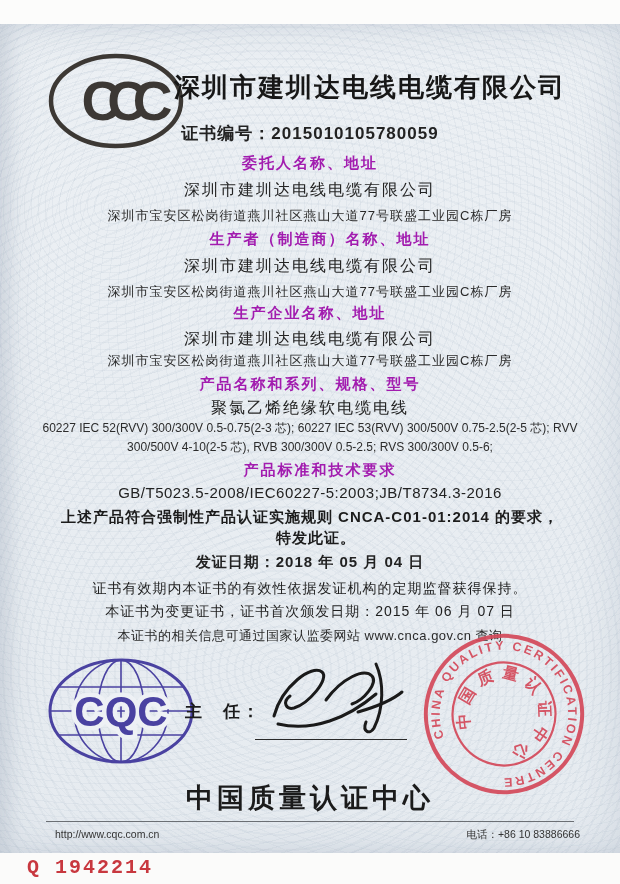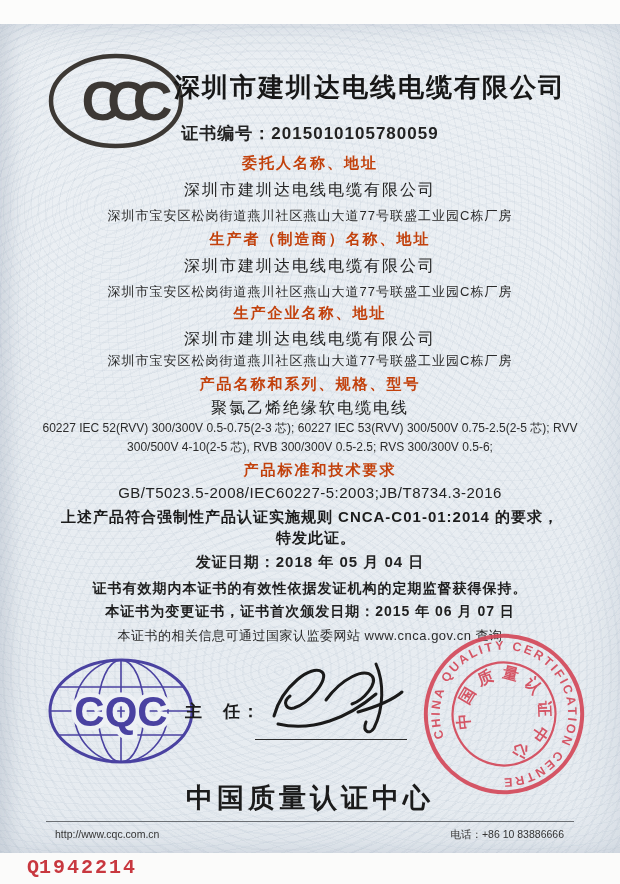--- a/index.html
+++ b/index.html
@@ -16,39 +16,39 @@
       repeating-radial-gradient(circle at 18% 22%, rgba(255,255,255,0) 0 3px, rgba(178,192,206,0.16) 3px 4px, rgba(255,255,255,0) 4px 7px),
       repeating-radial-gradient(circle at 82% 35%, rgba(255,255,255,0) 0 4px, rgba(178,192,206,0.13) 4px 5px, rgba(255,255,255,0) 5px 9px),
       repeating-radial-gradient(circle at 45% 78%, rgba(255,255,255,0) 0 3px, rgba(170,185,200,0.12) 3px 5px, rgba(255,255,255,0) 5px 8px),
       linear-gradient(180deg,#ecf0f4,#e6ebf0);
     box-shadow: inset 0 0 46px rgba(148,163,180,0.28), inset 10px 0 14px rgba(148,163,180,0.18);
   }
   .abs{position:absolute;}
   .ctr{left:0;right:0;text-align:center;}
   .title{font-size:26px;font-weight:bold;letter-spacing:2px;color:#171717;}
   .certno{font-size:17px;font-weight:bold;letter-spacing:1px;}
-  .sec-h{font-size:15px;font-weight:bold;letter-spacing:2px;color:#c2410c;}
+  .sec-h{font-size:15px;font-weight:bold;letter-spacing:2px;color:#a21caf;}
   .line-lg{font-size:16px;letter-spacing:2px;color:#242424;}
   .line-sm{font-size:13px;letter-spacing:1px;color:#2a2a2a;}
   .line-xs{font-size:12px;line-height:1.6;color:#2c2c2c;}
   .std{font-size:15px;letter-spacing:0.5px;color:#222;}
   .stmt{font-size:15px;font-weight:bold;letter-spacing:1px;color:#1c1c1c;}
   .dates{display:flex;justify-content:center;font-size:15px;font-weight:bold;letter-spacing:1px;}
-  .note-b{font-size:14px;font-weight:bold;letter-spacing:1px;color:#1e1e1e;}
+  .note-b{font-size:14px;font-weight:normal;letter-spacing:1px;color:#1e1e1e;}
   .note-s{font-size:13px;letter-spacing:0.5px;color:#2a2a2a;}
   .director{font-size:17px;font-weight:bold;letter-spacing:2px;color:#1b1b1b;}
   .sig-line{height:0;border-top:1.5px solid #2a2a2a;}
   .org-name{font-size:27px;font-weight:bold;letter-spacing:4px;color:#1b1b1b;}
   .divider{height:1px;background:#6b6f74;}
   .footer-row{display:flex;justify-content:space-between;align-items:baseline;
     padding:0 40px 0 55px;font-size:10.5px;color:#333;}
   .bottom-strip{position:absolute;left:0;top:853px;width:620px;height:31px;background:#fbfbfa;}
   .serial{position:absolute;left:27px;top:856px;font-family:"Liberation Mono",monospace;
     font-size:20px;color:#c8383f;font-weight:bold;}
-  .serial .num{letter-spacing:2px;}
+  .serial .num{margin-left:16px;letter-spacing:2px;}
   .stamp{opacity:0.92;}
 </style>
 </head>
 <body>
 
 <div class="paper"></div>
 
 <svg class="abs" style="left:46px;top:50px;" width="140" height="102" viewBox="0 0 140 102">
   <ellipse cx="70" cy="51" rx="65" ry="45" fill="none" stroke="#3c3834" stroke-width="4.5"></ellipse>
   <text x="74" y="70" text-anchor="middle" font-size="55" font-weight="bold" letter-spacing="-14" fill="#3c3834" font-family="Liberation Sans, sans-serif">CCC</text>
@@ -127,21 +127,21 @@
     <text font-size="16" font-weight="bold" letter-spacing="7" fill="#d4495a" font-family="Liberation Sans, sans-serif">
       <textPath href="#stampInnerPath" startOffset="2">中国质量认证中心</textPath>
     </text>
   </g>
 </svg>
 
 <div class="abs ctr org-name" style="top:780px;">中国质量认证中心</div>
 
 <div class="abs divider" style="left:46px;top:821px;width:528px;"></div>
 
-<div class="abs footer-row" style="left:0;right:16px;top:828px;">
+<div class="abs footer-row" style="left:0;right:0;top:828px;">
   <span>http://www.cqc.com.cn</span>
   <span>电话：+86 10 83886666</span>
 </div>
 
 <div class="bottom-strip"></div>
 <div class="serial">
   <span>Q</span><span class="num">1942214</span>
 </div>
 
 </body></html>

